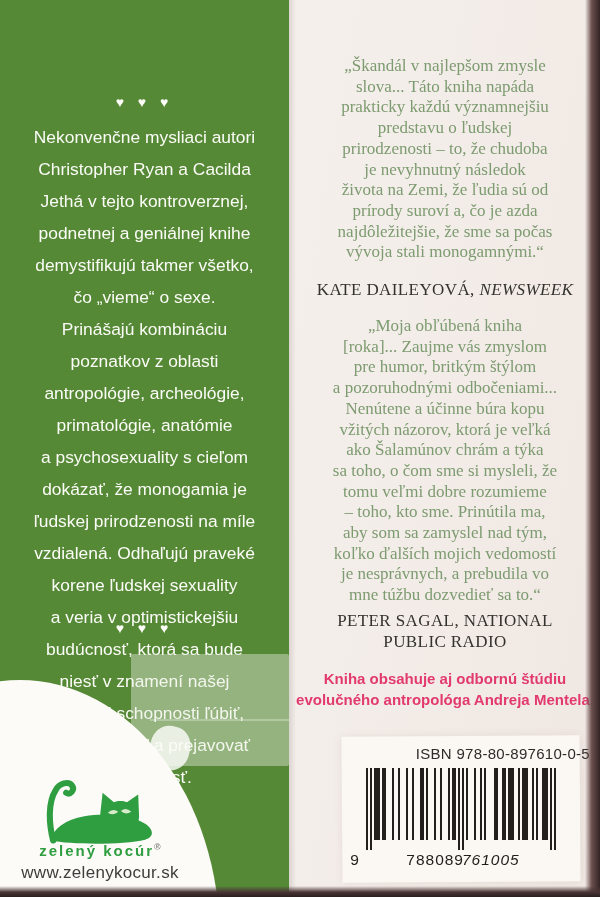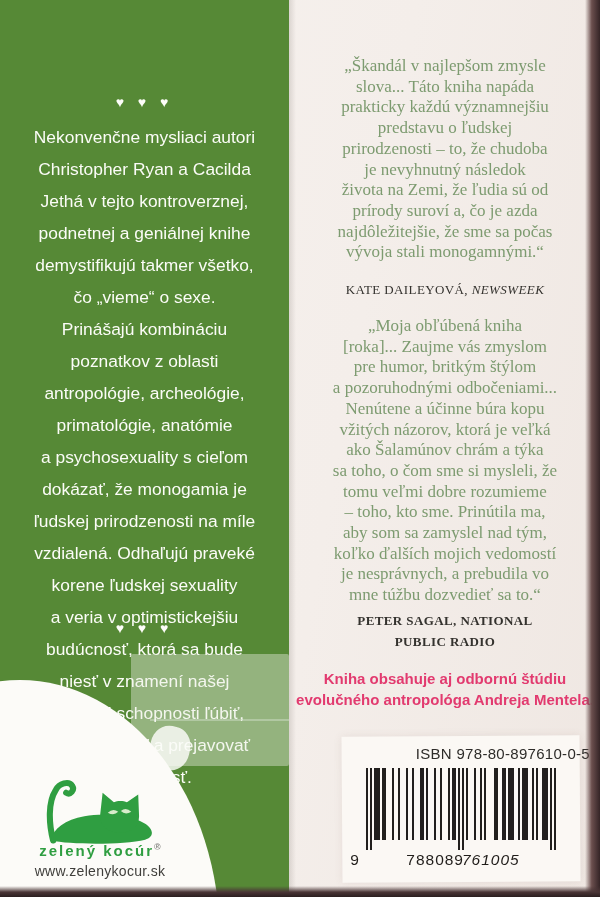--- a/index.html
+++ b/index.html
@@ -55,36 +55,36 @@
     position:absolute;left:-180px;top:680px;width:400px;height:520px;
     background:#fcfbf8;border-radius:50%;
   }
   .logo-block{position:absolute;left:10px;top:778px;width:180px;text-align:center;}
   .cat-svg{display:block;margin:0 auto;}
   .logo-name{
     margin-top:-2px;
     color:var(--logo_green);font-weight:bold;font-size:15px;letter-spacing:2px;
   }
   .logo-reg{font-size:9px;color:#8a8a86;vertical-align:super;letter-spacing:0;}
-  .website{margin-top:4px;color:#3f3e3b;font-size:14px;letter-spacing:.3px;}
+  .website{margin-top:4px;color:#3f3e3b;font-size:17px;letter-spacing:.3px;}
   
   .quote{
     position:absolute;left:300px;width:290px;text-align:center;white-space:pre-line;
     font-family:Liberation Serif, serif;
     color:var(--quote_green);font-size:17px;line-height:20.7px;
   }
   .quote-1{top:56px;}
   .quote-2{top:316px;}
   .attribution{
     position:absolute;left:300px;width:290px;text-align:center;white-space:pre-line;
     font-family:"Liberation Serif",serif;color:var(--ink);
-    font-size:13px;line-height:21px;letter-spacing:.4px;
+    font-size:17px;line-height:21px;letter-spacing:.4px;
   }
   .attribution-1{top:279px;}
-  .attribution-2{top:610px;font-weight:bold;}
+  .attribution-2{top:610px;}
   .attr-source{font-style:italic;}
   .study-note{
     position:absolute;left:293px;top:668px;width:304px;text-align:center;white-space:pre-line;
     color:var(--pink);font-weight:bold;font-size:15px;line-height:21px;
   }
   
   .barcode-label{
     position:absolute;left:342px;top:736px;width:238px;height:146px;
     background:#fbf8f4;box-shadow:0 0 8px rgba(120,90,80,.10);
     transform:rotate(-.4deg);

